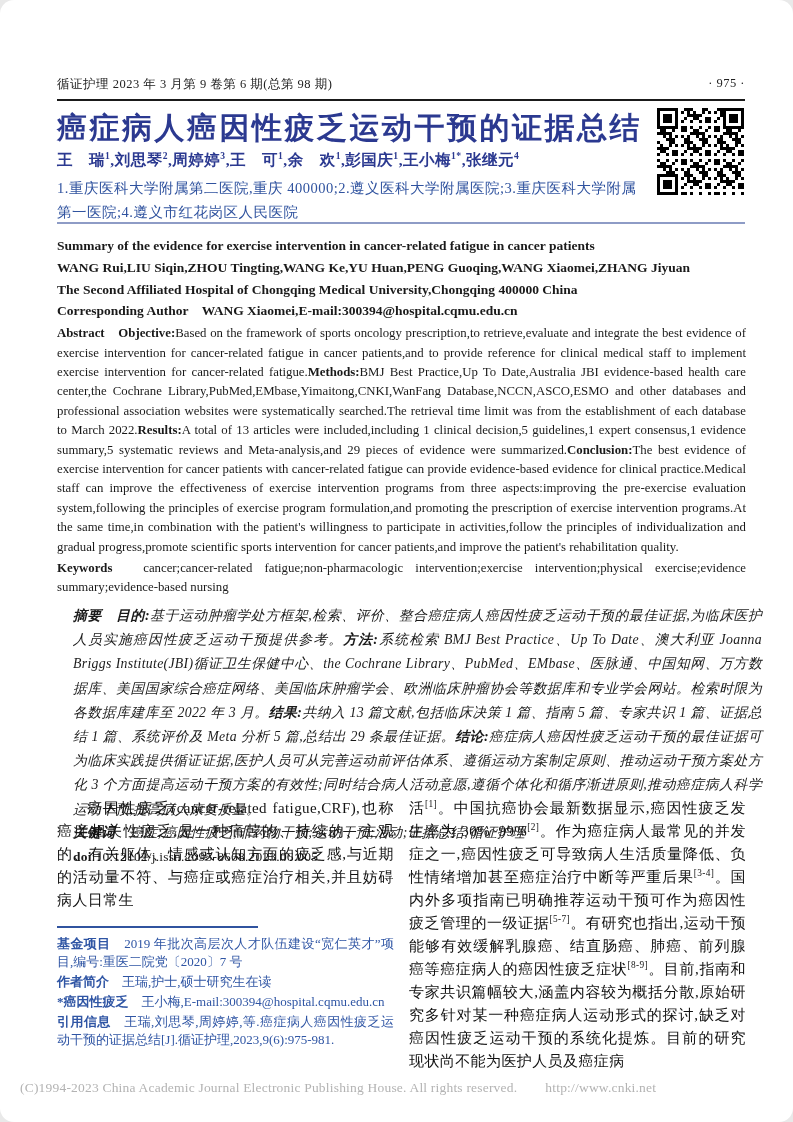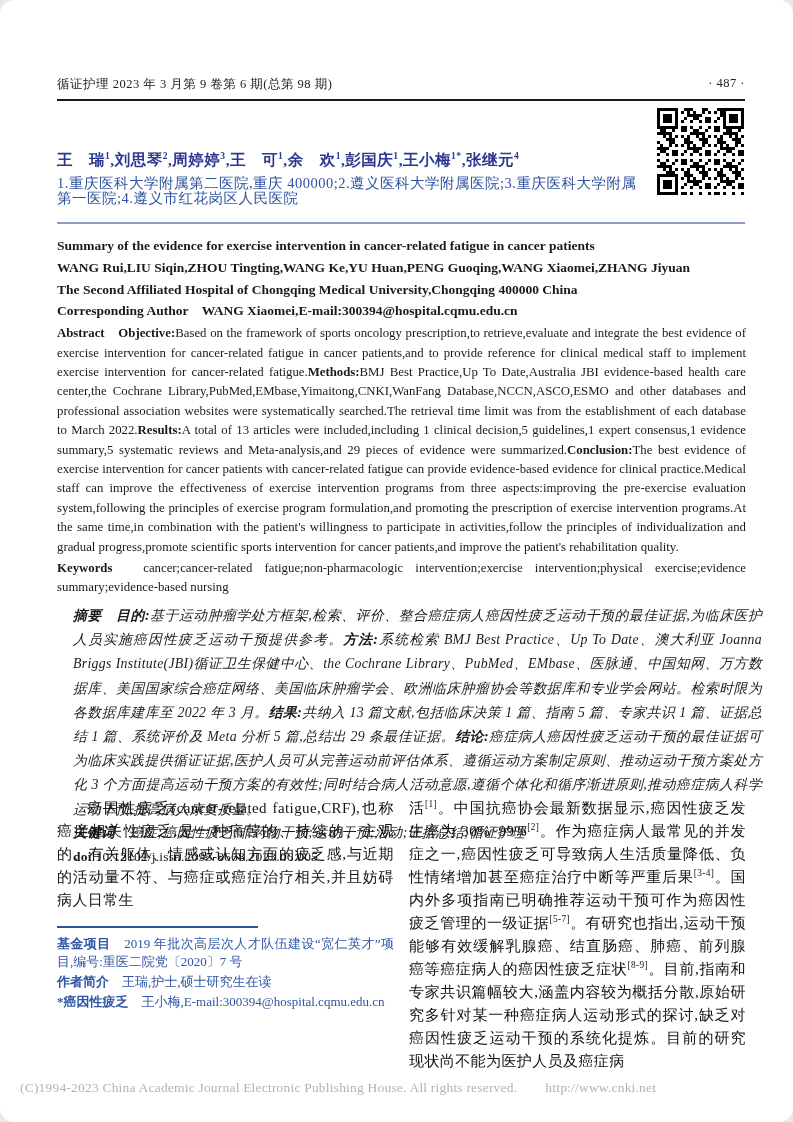--- a/index.html
+++ b/index.html
@@ -21,21 +21,21 @@
     height:1.5px; background:#1a1a1a; }
 
   .qr { position:absolute; top:108px; right:47px; width:91px; height:87px; }
 
   .title { position:absolute; top:108px; left:57px; width:590px;
     font-family:"Liberation Sans","DejaVu Sans",sans-serif;
     font-size:30px; font-weight:700; letter-spacing:2.5px; color:#2b3990; }
   .authors { position:absolute; top:150px; left:57px; width:590px;
     font-size:15.5px; font-weight:700; color:#2b3990; letter-spacing:0.5px; }
   .affil { position:absolute; top:176px; left:57px; width:588px;
-    font-size:14.5px; color:#30539f; line-height:15px; letter-spacing:0.5px; }
+    font-size:14.5px; color:#30539f; line-height:24px; letter-spacing:0.5px; }
   .blue-rule { position:absolute; top:222px; left:57px; right:48px;
     height:2px; background:#8e9cc6; }
 
   .en-block { position:absolute; top:235px; left:57px; width:689px;
     font-size:13.5px; line-height:21.8px; }
   .en-block p.hd { font-weight:700; }
   .abstract-en, .keywords-en { font-size:12.8px; line-height:19.4px;
     text-align:justify; margin-top:2px; }
 
   .zh-block { position:absolute; top:604px; left:57px; width:689px;margin-left:16px; }
@@ -59,21 +59,21 @@
     color:#b3b3b3; font-size:13.5px; letter-spacing:0.2px; }
   .footer .url { margin-left:28px;margin-top:40px; }
 </style>
 </head>
 <body>
 
 <div class="page">
 
   <div class="header">
     <span>循证护理 2023 年 3 月第 9 卷第 6 期(总第 98 期)</span>
-    <span>· 487 ·</span>
+    <span>· 975 ·</span>
   </div>
   <div class="header-rule"></div>
 
   <div class="qr">
     <svg id="qr-svg" width="91" height="87" viewBox="0 0 29 29" shape-rendering="crispEdges">
         <rect x="0" y="0" width="29" height="29" fill="#fff"></rect>
         <rect x="0" y="0" width="1" height="1" fill="#000"></rect>
         <rect x="1" y="0" width="1" height="1" fill="#000"></rect>
         <rect x="2" y="0" width="1" height="1" fill="#000"></rect>
         <rect x="3" y="0" width="1" height="1" fill="#000"></rect>
@@ -456,20 +456,21 @@
         <rect x="14" y="28" width="1" height="1" fill="#000"></rect>
         <rect x="17" y="28" width="1" height="1" fill="#000"></rect>
         <rect x="19" y="28" width="1" height="1" fill="#000"></rect>
         <rect x="20" y="28" width="1" height="1" fill="#000"></rect>
         <rect x="22" y="28" width="1" height="1" fill="#000"></rect>
         <rect x="25" y="28" width="1" height="1" fill="#000"></rect>
         <rect x="28" y="28" width="1" height="1" fill="#000"></rect>
       </svg>
   </div>
 
+  <h1 class="title">癌症病人癌因性疲乏运动干预的证据总结</h1>
   <p class="authors"><span>王　瑞</span><sup>1</sup><span>,刘思琴</span><sup>2</sup><span>,周婷婷</span><sup>3</sup><span>,王　可</span><sup>1</sup><span>,余　欢</span><sup>1</sup><span>,彭国庆</span><sup>1</sup><span>,王小梅</span><sup>1*</sup><span>,张继元</span><sup>4</sup></p>
   <p class="affil">1.重庆医科大学附属第二医院,重庆 400000;2.遵义医科大学附属医院;3.重庆医科大学附属第一医院;4.遵义市红花岗区人民医院</p>
   <div class="blue-rule"></div>
 
   <div class="en-block">
     <p class="hd">Summary of the evidence for exercise intervention in cancer-related fatigue in cancer patients</p>
     <p class="hd">WANG Rui,LIU Siqin,ZHOU Tingting,WANG Ke,YU Huan,PENG Guoqing,WANG Xiaomei,ZHANG Jiyuan</p>
     <p class="hd">The Second Affiliated Hospital of Chongqing Medical University,Chongqing 400000 China</p>
     <p class="hd"><span class="b">Corresponding Author　WANG Xiaomei,E-mail</span><span class="b">:300394@hospital.cqmu.edu.cn</span></p>
     <p class="abstract-en"><span class="b">Abstract　</span><span class="b">Objective:</span><span>Based on the framework of sports oncology prescription,to retrieve,evaluate and integrate the best evidence of exercise intervention for cancer-related fatigue in cancer patients,and to provide reference for clinical medical staff to implement exercise intervention for cancer-related fatigue.</span><span class="b">Methods:</span><span>BMJ Best Practice,Up To Date,Australia JBI evidence-based health care center,the Cochrane Library,PubMed,EMbase,Yimaitong,CNKI,WanFang Database,NCCN,ASCO,ESMO and other databases and professional association websites were systematically searched.The retrieval time limit was from the establishment of each database to March 2022.</span><span class="b">Results:</span><span>A total of 13 articles were included,including 1 clinical decision,5 guidelines,1 expert consensus,1 evidence summary,5 systematic reviews and Meta-analysis,and 29 pieces of evidence were summarized.</span><span class="b">Conclusion:</span><span>The best evidence of exercise intervention for cancer patients with cancer-related fatigue can provide evidence-based evidence for clinical practice.Medical staff can improve the effectiveness of exercise intervention programs from three aspects:improving the pre-exercise evaluation system,following the principles of exercise program formulation,and promoting the prescription of exercise intervention programs.At the same time,in combination with the patient's willingness to participate in activities,follow the principles of individualization and gradual progress,promote scientific sports intervention for cancer patients,and improve the patient's rehabilitation quality.</span></p>
@@ -483,20 +484,21 @@
   </div>
 
   <div class="body-cols">
     <div class="col">
       <p class="body-para indent"><span>癌因性疲乏(cancer-related fatigue,CRF),也称癌症相关性疲乏,是一种痛苦的、持续的、主观的、有关躯体、情感或认知方面的疲乏感,与近期的活动量不符、与癌症或癌症治疗相关,并且妨碍病人日常生</span></p>
       <div class="footnote-rule"></div>
       <div class="footnotes" id="footnotes">
           <p><span class="b">基金项目</span><span>　2019 年批次高层次人才队伍建设“宽仁英才”项目,编号:重医二院党〔2020〕7 号</span></p>
           <p><span class="b">作者简介</span><span>　王瑞,护士,硕士研究生在读</span></p>
           <p><span class="b">*癌因性疲乏</span><span>　王小梅,E-mail:300394@hospital.cqmu.edu.cn</span></p>
+          <p><span class="b">引用信息</span><span>　王瑞,刘思琴,周婷婷,等.癌症病人癌因性疲乏运动干预的证据总结[J].循证护理,2023,9(6):975-981.</span></p>
         </div>
     </div>
     <div class="col">
       <p class="body-para"><span>活</span><sup>[1]</sup><span>。中国抗癌协会最新数据显示,癌因性疲乏发生率为 30%~99%</span><sup>[2]</sup><span>。作为癌症病人最常见的并发症之一,癌因性疲乏可导致病人生活质量降低、负性情绪增加甚至癌症治疗中断等严重后果</span><sup>[3-4]</sup><span>。国内外多项指南已明确推荐运动干预可作为癌因性疲乏管理的一级证据</span><sup>[5-7]</sup><span>。有研究也指出,运动干预能够有效缓解乳腺癌、结直肠癌、肺癌、前列腺癌等癌症病人的癌因性疲乏症状</span><sup>[8-9]</sup><span>。目前,指南和专家共识篇幅较大,涵盖内容较为概括分散,原始研究多针对某一种癌症病人运动形式的探讨,缺乏对癌因性疲乏运动干预的系统化提炼。目前的研究现状尚不能为医护人员及癌症病</span></p>
     </div>
   </div>
 
   <div class="footer">
     <span>(C)1994-2023 China Academic Journal Electronic Publishing House. All rights reserved.</span><span class="url">http://www.cnki.net</span>
   </div>

